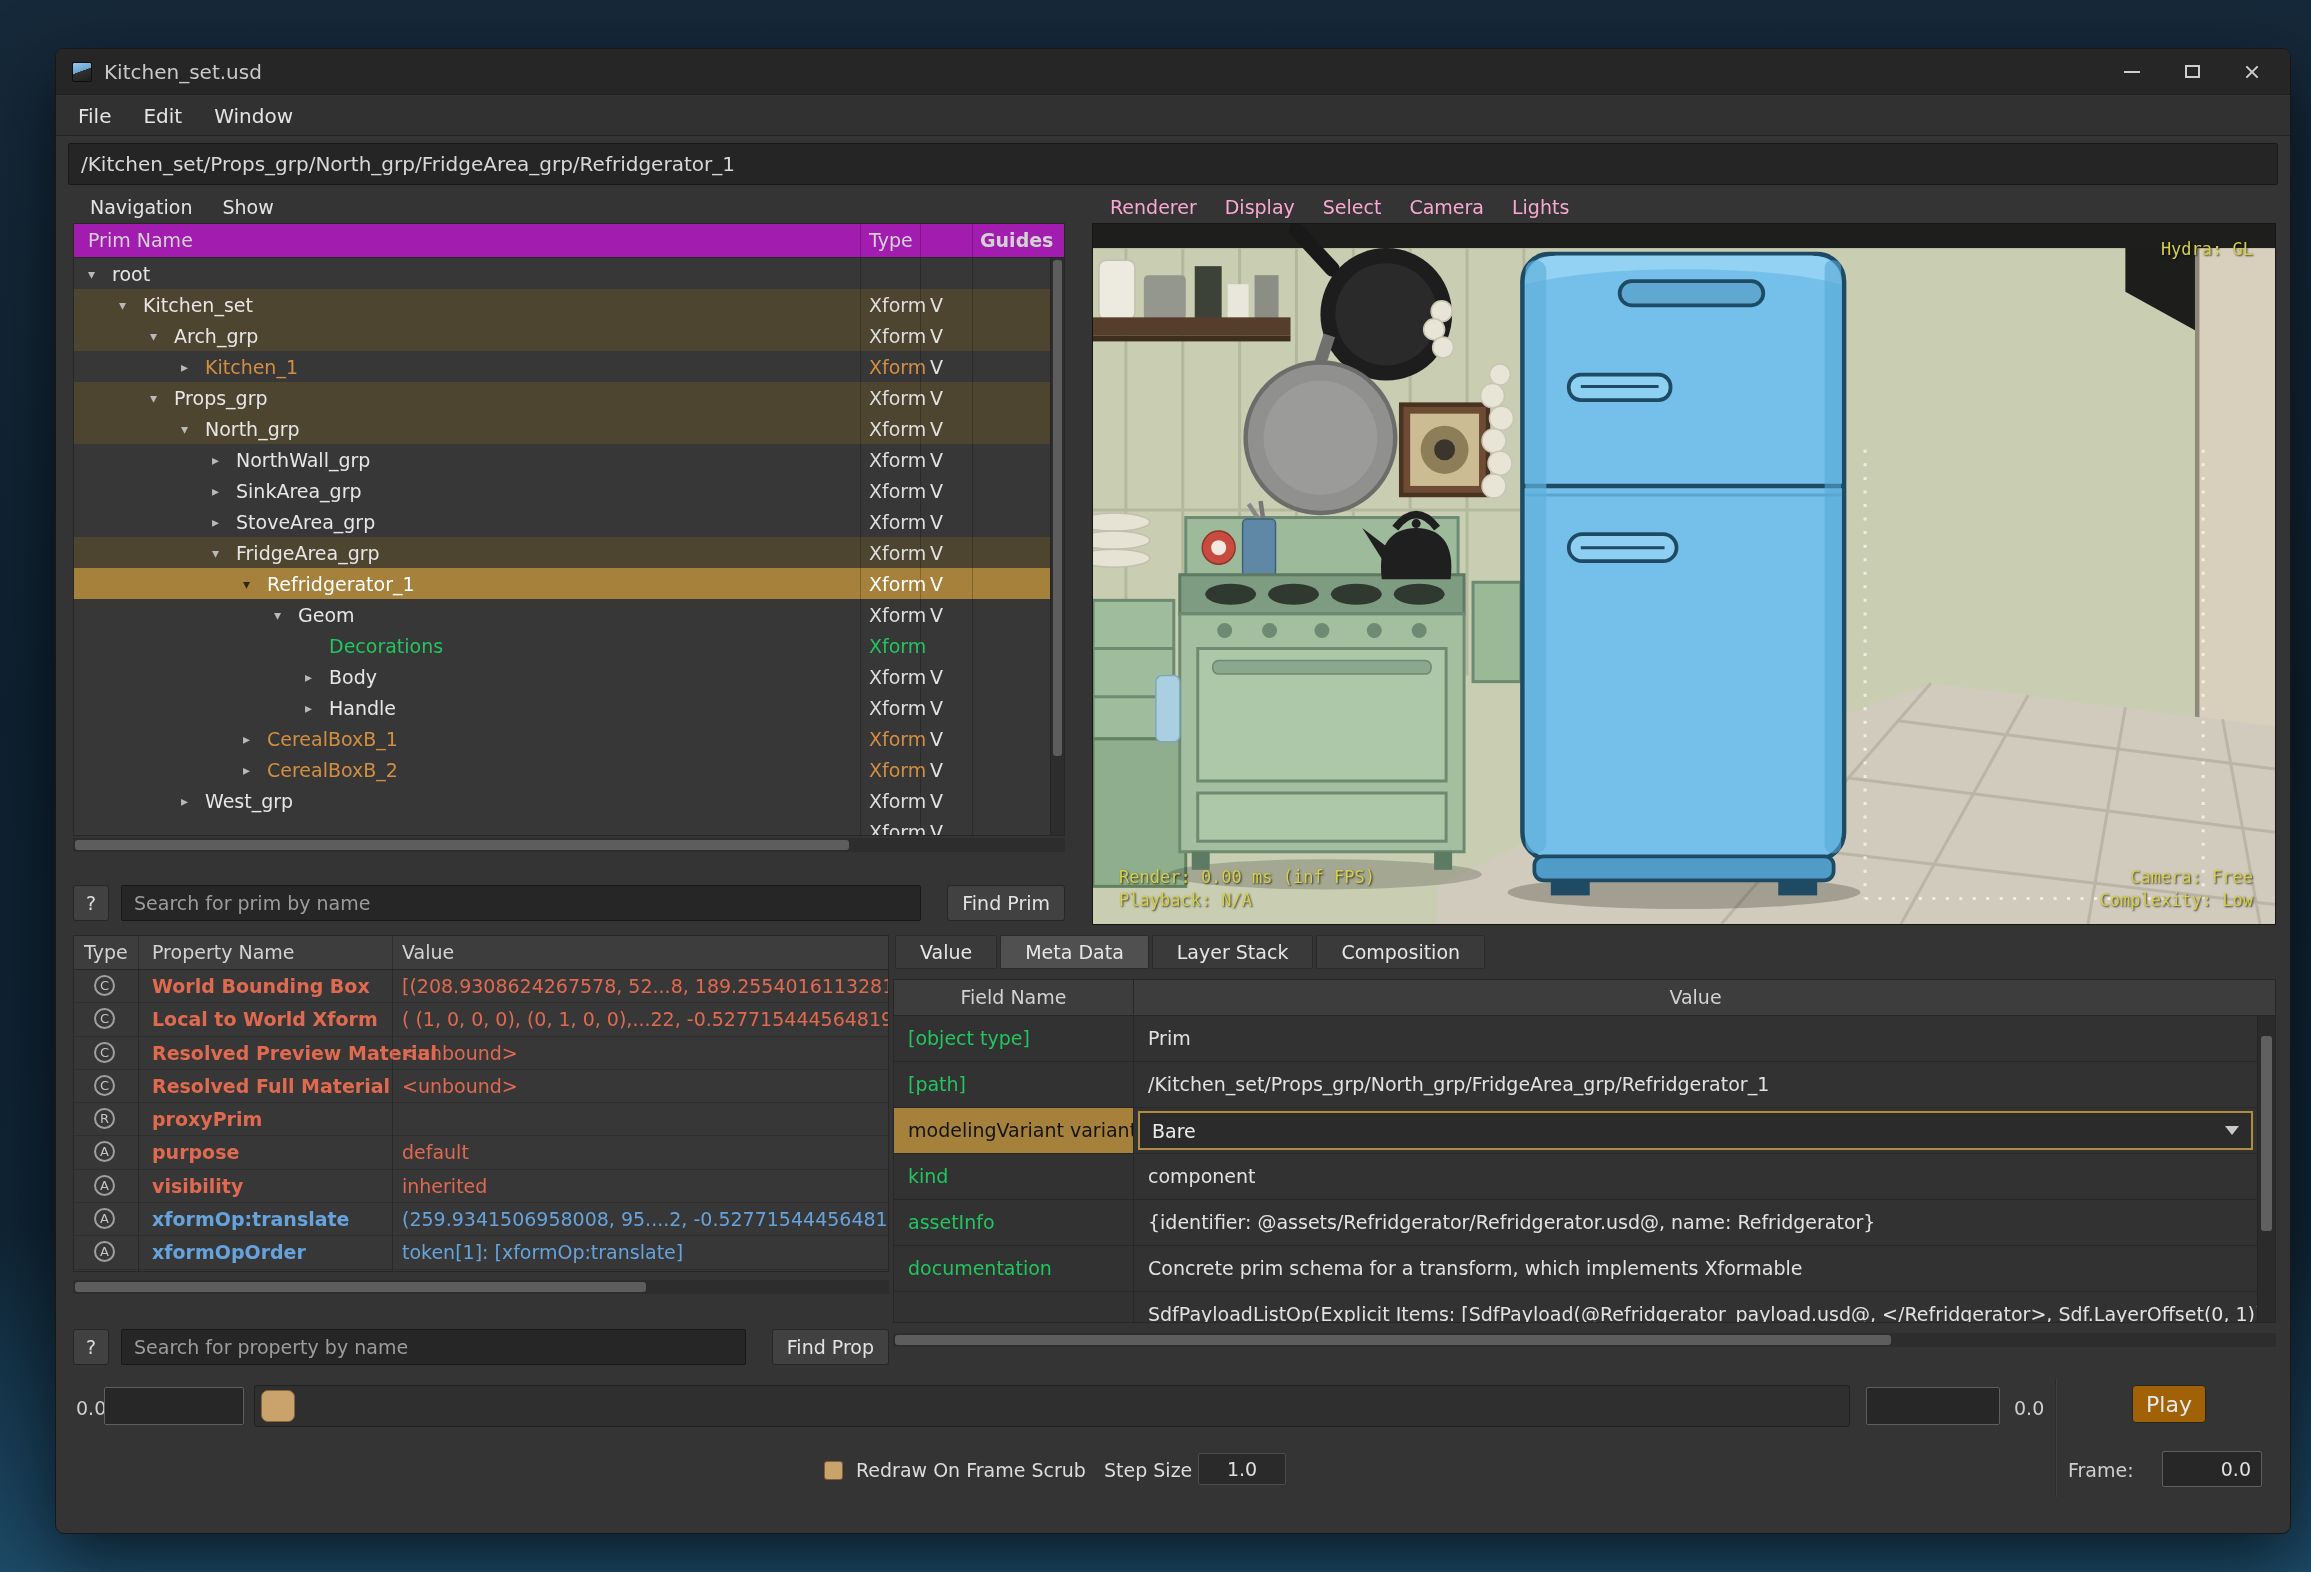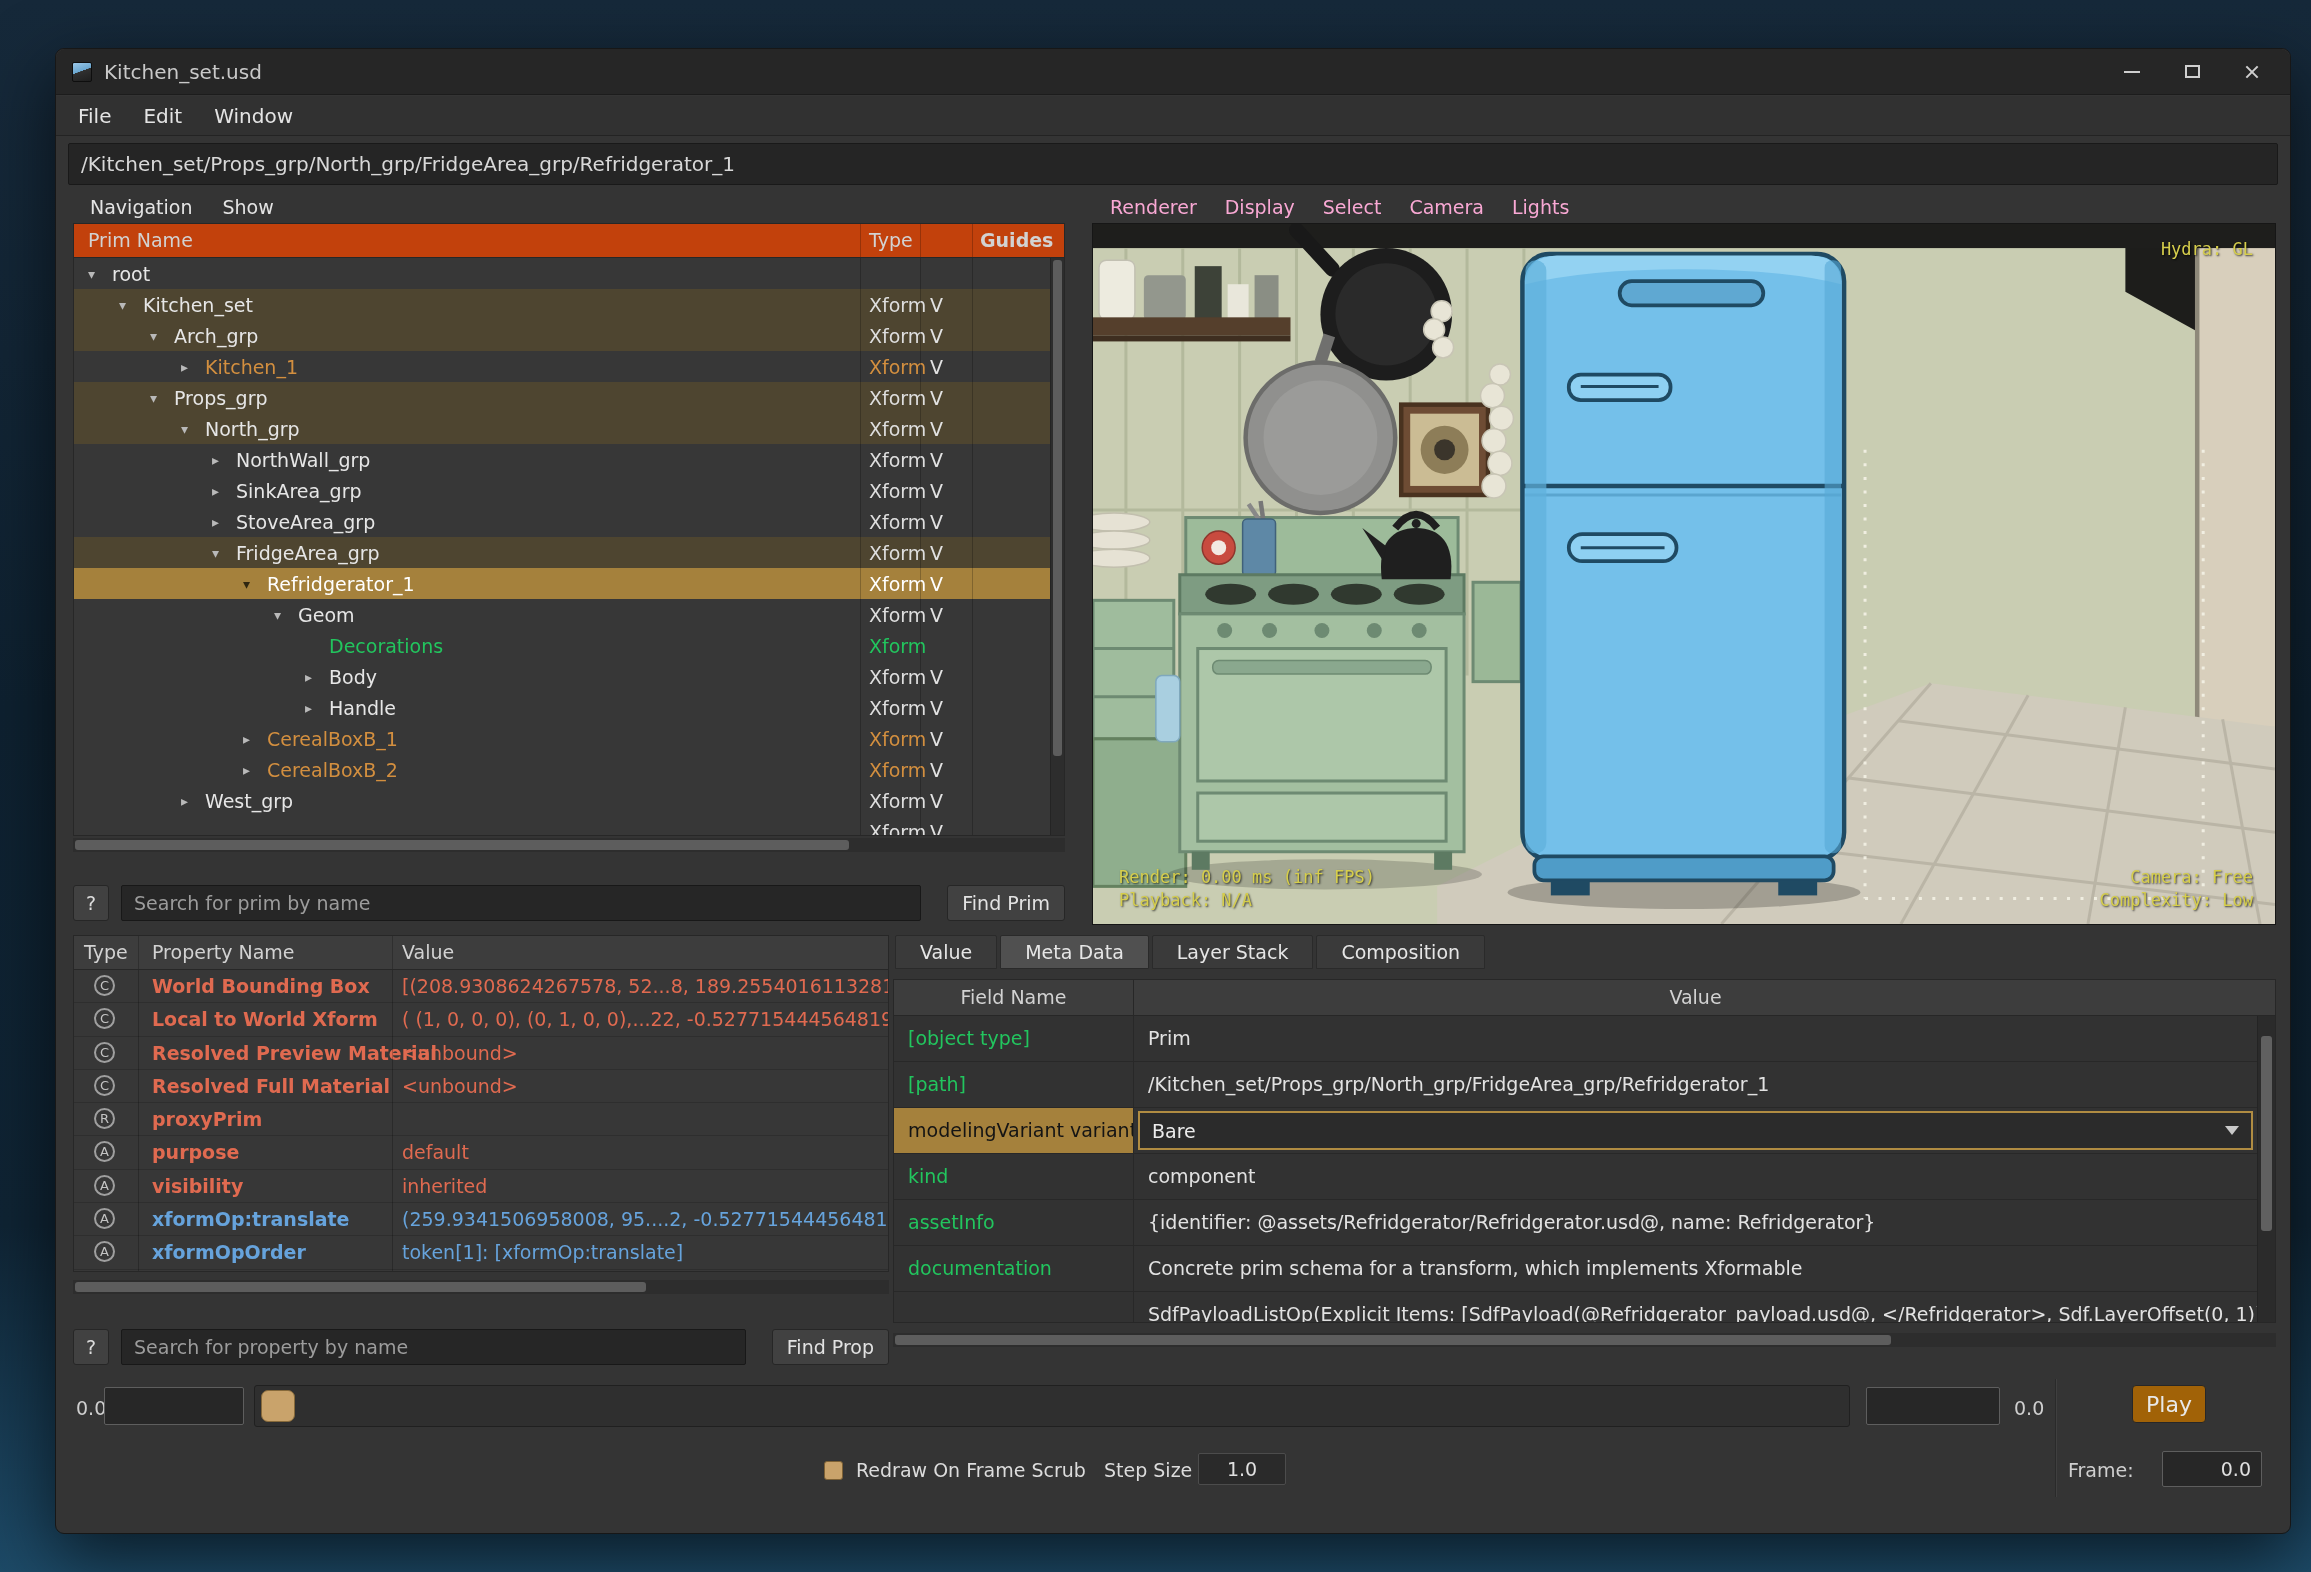--- a/index.html
+++ b/index.html
@@ -33,21 +33,21 @@
     border-bottom: 1px solid #232323; display: flex; align-items: center; padding: 0 6px; }
   .menu-item { padding: 8px 16px; font-size: 20px; color: #e4e4e4; line-height: 40px; }
   .pathbar { position: absolute; left: 12px; right: 12px; top: 94px; height: 42px; background: #252525;
     border: 1px solid #191919; border-radius: 2px; font-size: 20px; color: #d8d8d8; line-height: 40px;
     padding: 0 12px; white-space: nowrap; overflow: hidden; }
 
   
   .left-panel { position: absolute; left: 17px; top: 142px; width: 992px; height: 732px; display: flex; flex-direction: column; }
   .nav-tabs { height: 32px; display: flex; padding-left: 2px; flex: none; }
   .nav-tab { padding: 0 15px; font-size: 19px; line-height: 32px; color: #e4e4e4; }
-  .tree-header { position: relative; height: 35px; background: #c2410c; border: 1px solid #272727;
+  .tree-header { position: relative; height: 35px; background: #a21caf; border: 1px solid #272727;
     font-size: 19px; color: #d2d2d2; flex: none; }
   .th-cell { position: absolute; top: 0; line-height: 33px; }
   .th-name { left: 14px; } .th-type { left: 795px; } .th-vis { left: 853px; margin-top: 32px; } .th-guides { left: 906px; font-weight: bold; }
   .tree-body { position: relative; height: 578px; background: #373737; border: 1px solid #272727; border-top: none;
     overflow: hidden; flex: none; }
   .trow { position: relative; height: 31px; display: flex; align-items: center;
     padding-left: calc(14px + var(--lvl) * 31px); font-size: 19px; color: #e6e6e6; }
   .trow .arrow { width: 24px; font-size: 14px; color: #b9b9b9; flex: none; }
   .trow .tname { white-space: nowrap; }
   .trow .ttype { position: absolute; left: 795px; color: #dedede; }

